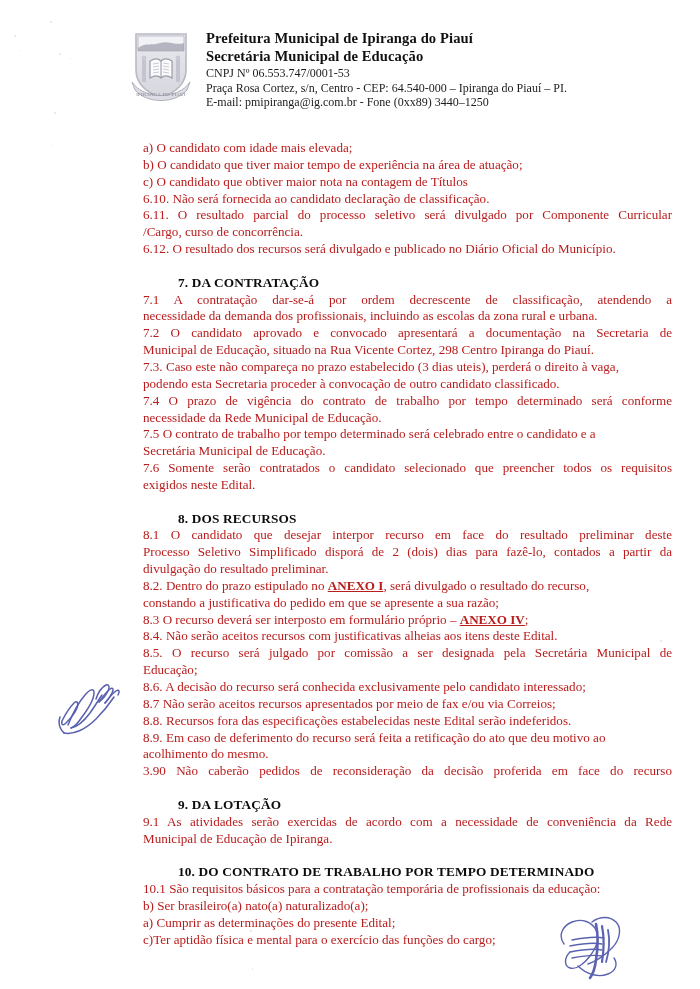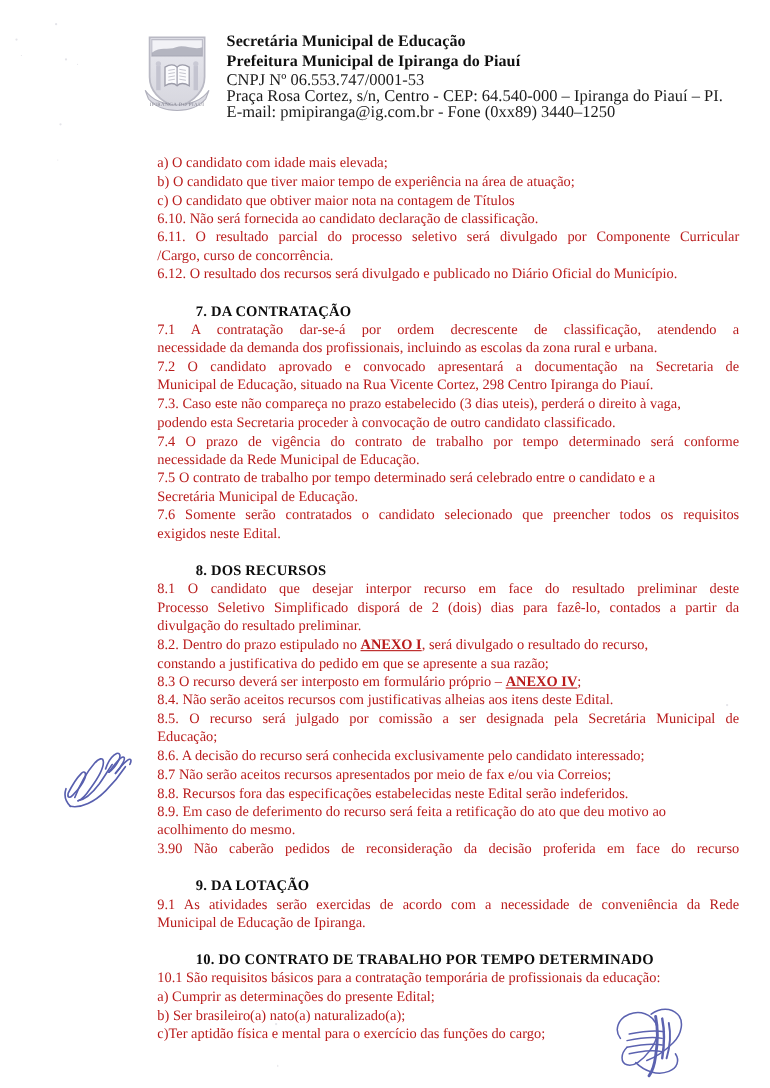--- a/index.html
+++ b/index.html
@@ -49,21 +49,21 @@
   .lh-text { padding-top: 2px; }
   .lh-title {
     font-size: 14.6px;
     font-weight: bold;
     line-height: 17.5px;
     letter-spacing: .1px;
     white-space: nowrap;
     color: #111;
   }
   .lh-sub {
-    font-size: 15px;
+    font-size: 12px;
     line-height: 14.6px;
     white-space: nowrap;
     color: #1b1b1b;
   }
   .lh-sub.first { margin-top: 1px; }
   .underline-link {
     text-underline-offset: 1px;
   }
 
   
@@ -168,22 +168,22 @@
         <rect x="46" y="30" width="4" height="22" fill="#c4c4d0"></rect>
         <circle cx="14" cy="28" r="2.4" fill="#c9c9d4"></circle>
         <circle cx="48" cy="28" r="2.4" fill="#c9c9d4"></circle>
 
         <path d="M2 52 C14 70 48 70 60 52 L57 60 C45 74 17 74 5 60 Z" fill="#dcdce4" stroke="#b0b0bc" stroke-width="1"></path>
         <text x="31" y="66" font-family="'Liberation Serif', serif" font-size="4.6" fill="#7b7b88" text-anchor="middle" letter-spacing=".4">IPIRANGA DO PIAUÍ</text>
       </svg>
     </div>
 
     <div class="lh-text">
+      <div class="lh-title">Prefeitura Municipal de Ipiranga do Piauí</div>
       <div class="lh-title">Secretária Municipal de Educação</div>
-      <div class="lh-title">Prefeitura Municipal de Ipiranga do Piauí</div>
       <div class="lh-sub first">CNPJ Nº 06.553.747/0001-53</div>
       <div class="lh-sub">Praça Rosa Cortez, s/n, Centro - CEP: 64.540-000 – Ipiranga do Piauí – PI.</div>
       <div class="lh-sub"><span>E-mail: </span><span class="underline-link">pmipiranga@ig.com.br</span><span> - Fone (0xx89) 3440–1250</span></div>
     </div>
   </div>
 
   <div class="body-block">
 
     <div class="ln">a) O candidato com idade mais elevada;</div>
     <div class="ln">b) O candidato que tiver maior tempo de experiência na área de atuação;</div>
@@ -231,22 +231,22 @@
     <div class="gap"></div>
 
     <div class="heading">9. DA LOTAÇÃO</div>
     <div class="ln just">9.1 As atividades serão exercidas de acordo com a necessidade de conveniência da Rede</div>
     <div class="ln">Municipal de Educação de Ipiranga.</div>
 
     <div class="gap"></div>
 
     <div class="heading">10. DO CONTRATO DE TRABALHO POR TEMPO DETERMINADO</div>
     <div class="ln">10.1 São requisitos básicos para a contratação temporária de profissionais da educação:</div>
+    <div class="ln">b) Ser brasileiro(a) nato(a) naturalizado(a);</div>
     <div class="ln">a) Cumprir as determinações do presente Edital;</div>
-    <div class="ln">b) Ser brasileiro(a) nato(a) naturalizado(a);</div>
     <div class="ln">c)Ter aptidão física e mental para o exercício das funções do cargo;</div>
   </div>
 
   <div class="sig-left">
     <svg viewBox="0 0 74 115" width="74" height="115" aria-hidden="true">
       <g fill="none" stroke="#4a52a8" stroke-width="1.5" stroke-linecap="round" stroke-linejoin="round" opacity=".92">
         <path d="M10 66 C14 58 18 52 22 48 C25 45 27 48 25 53 C23 58 18 64 14 68 C11 71 9 70 10 66 Z"></path>
         <path d="M16 70 C20 60 26 48 33 40 C38 34 42 33 42 38 C42 44 36 54 30 62 C26 68 22 72 19 73"></path>
         <path d="M19 73 C25 72 32 66 38 58 C43 51 47 44 50 40"></path>
         <path d="M44 44 C46 38 50 32 54 30 C57 29 58 32 56 36 C54 40 50 45 47 47"></path>

